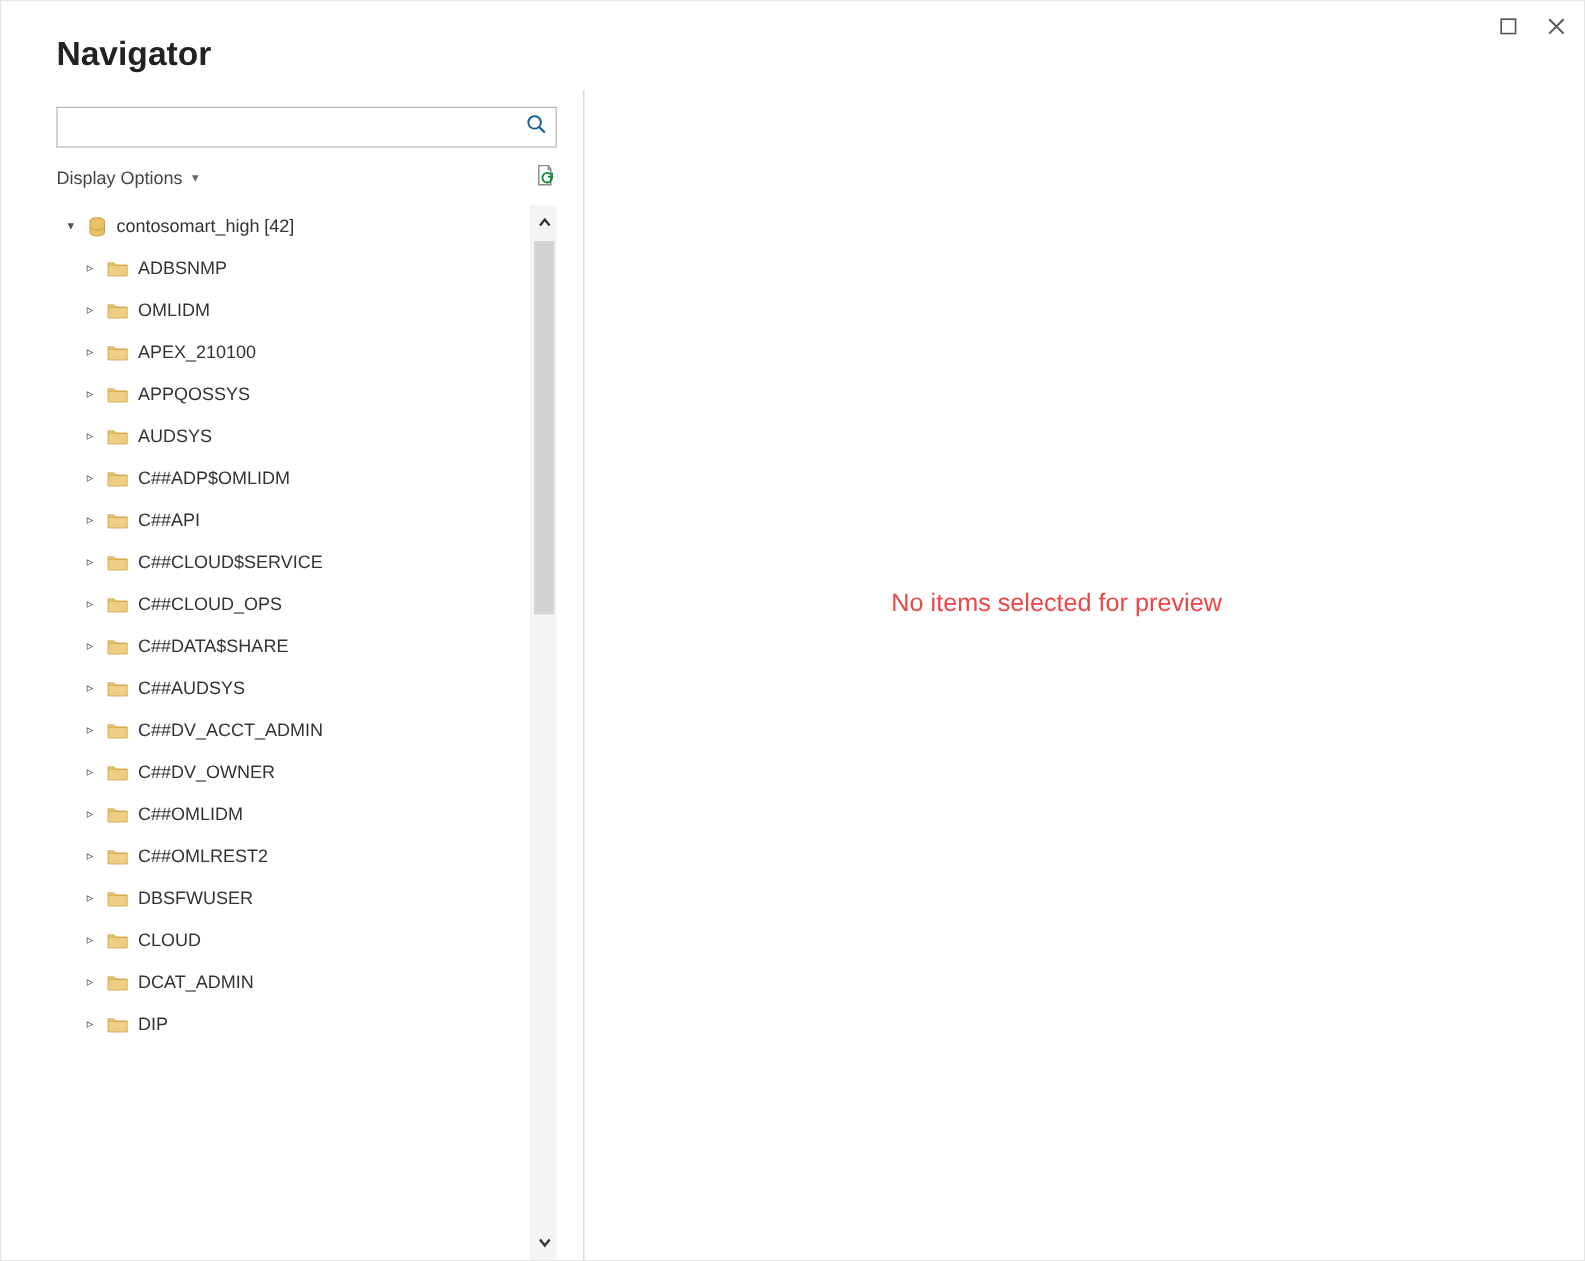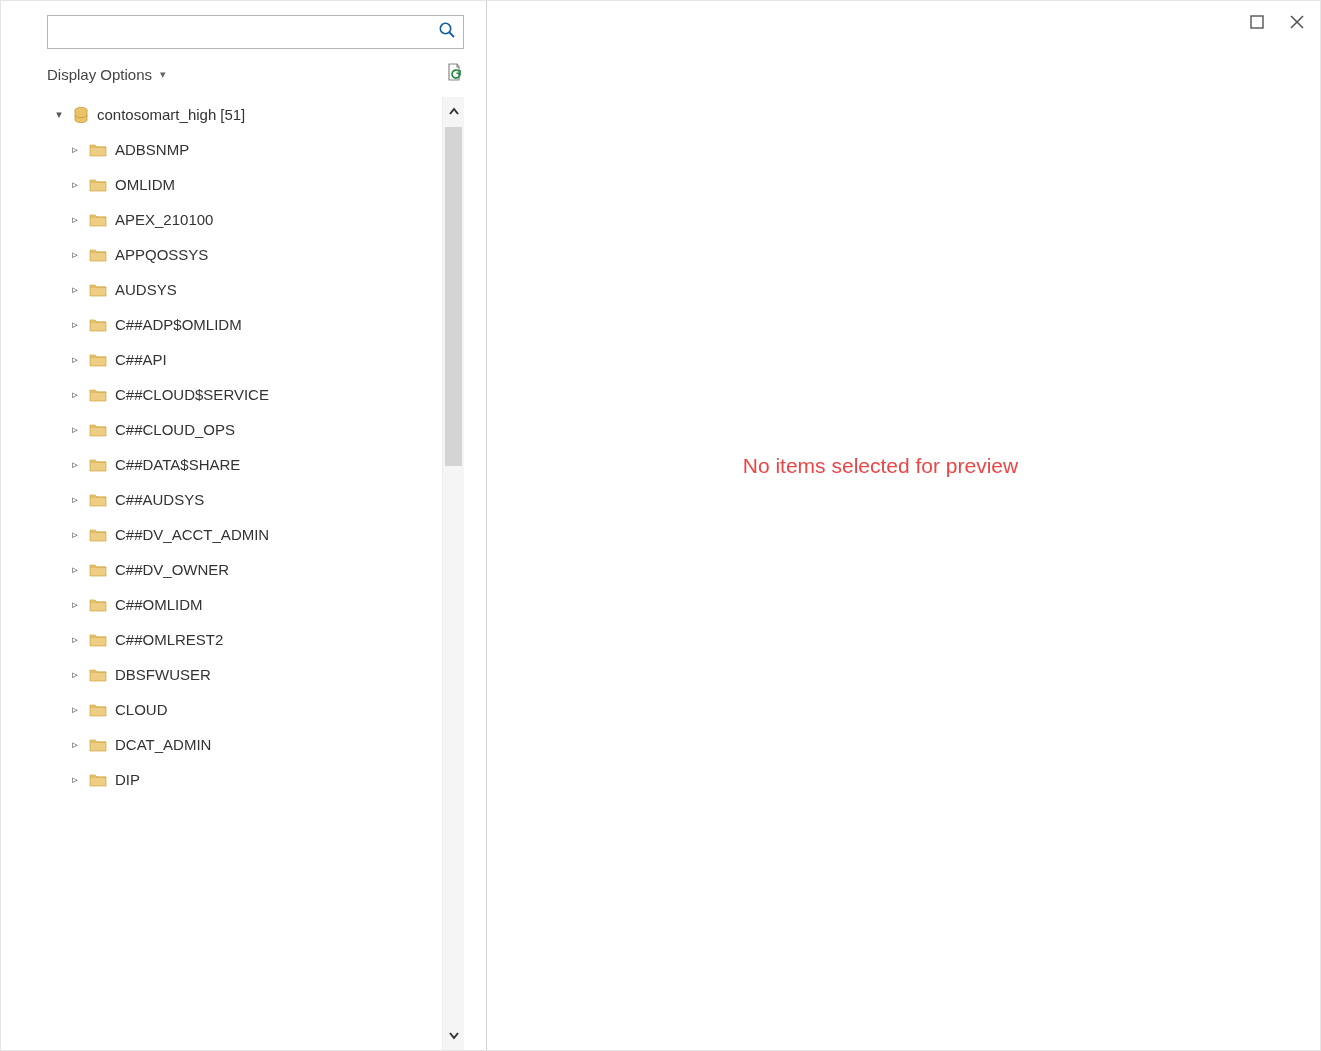--- a/index.html
+++ b/index.html
@@ -218,20 +218,23 @@
         </svg>
     </div>
     <div class="ctrl-btn">
       <svg width="14" height="14" viewBox="0 0 14 14">
           <line x1="1" y1="1" x2="13" y2="13" stroke="#555" stroke-width="1.6"></line>
           <line x1="13" y1="1" x2="1" y2="13" stroke="#555" stroke-width="1.6"></line>
         </svg>
     </div>
   </div>
 
+  <div class="header">
+    <h1>Navigator</h1>
+  </div>
 
   <div class="content">
 
     <div class="left-pane">
 
       <div class="search-row">
         <input class="search-input" type="text" value="" style="">
         <span class="search-icon">
           <svg width="18" height="18" viewBox="0 0 18 18">
               <circle cx="7.5" cy="7.5" r="5.2" fill="none" stroke="#0c5fa0" stroke-width="1.6"></circle>
@@ -261,21 +264,21 @@
           <div class="tree-root">
             <span class="exp">▾</span>
             <span class="root-icon">
               <svg width="16" height="18" viewBox="0 0 16 18">
                 <ellipse cx="8" cy="4" rx="6" ry="2.6" fill="#e8c36a" stroke="#c99a2e" stroke-width="0.8"></ellipse>
                 <path d="M2 4 L2 14 A6 2.6 0 0 0 14 14 L14 4" fill="#e8c36a" stroke="#c99a2e" stroke-width="0.8"></path>
                 <path d="M2 9 A6 2.6 0 0 0 14 9" fill="none" stroke="#c99a2e" stroke-width="0.8"></path>
               </svg>
             </span>
             <span>contosomart_high</span>
-            <span style="margin-left:-4px;">[51]</span>
+            <span style="margin-left:-4px;">[42]</span>
           </div>
 
           <div id="tree-items">
               <div class="tree-item">
                 <span class="exp">▹</span>
                 <span class="folder-icon"><svg width="18" height="14" viewBox="0 0 18 14">
                     <path d="M1 2 L6 2 L8 4 L17 4 L17 13 L1 13 Z" fill="#eecd84" stroke="#c99a2e" stroke-width="0.6"></path>
                     <path d="M1 4 L17 4" stroke="#c99a2e" stroke-width="0.6"></path>
                   </svg></span>
                 <span>ADBSNMP</span>

